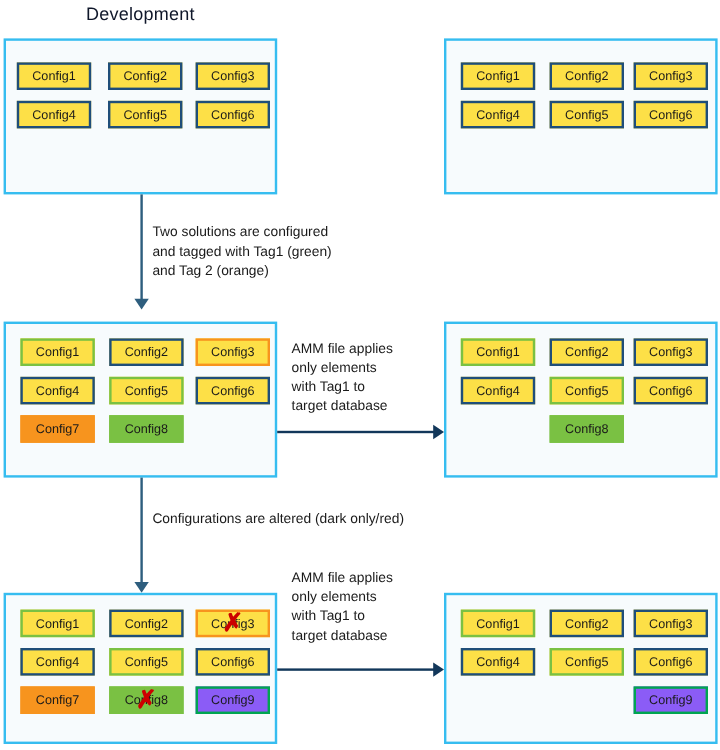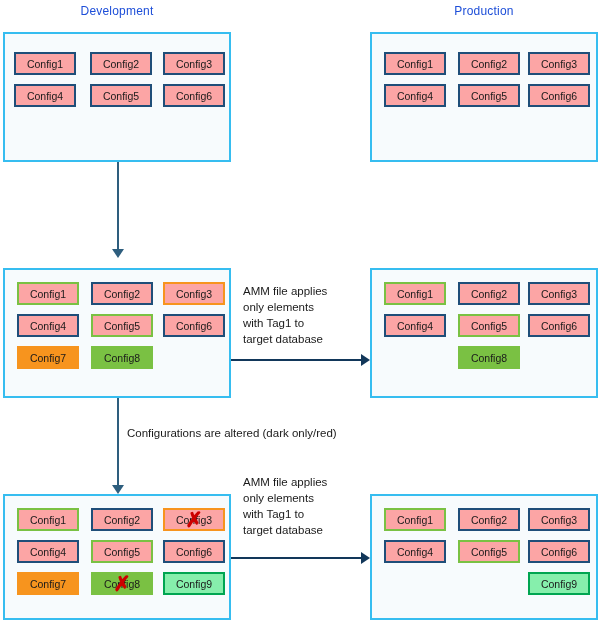--- a/index.html
+++ b/index.html
@@ -9,22 +9,22 @@
     font-family:"Liberation Sans", sans-serif;
     position:relative;
     overflow:hidden;
     color:#1a1a1a;
   }
   .stage{position:absolute;left:0;top:0;width:600px;height:625px;}
 
   
   .col-title{
     position:absolute;
-    font-size:12px;
-    color:#1d4ed8;
+    font-size:15px;
+    color:#0f172a;
     text-align:center;
     white-space:nowrap;
     letter-spacing:.2px;
   }
   #title-dev{left:3px;top:4px;width:228px;}
   #title-prod{left:370px;top:4px;width:228px;}
 
   
   .panel{
     position:absolute;
@@ -35,29 +35,29 @@
 
   
   .cfg{
     position:absolute;
     box-sizing:border-box;
     width:62px;height:23px;
     line-height:20px;
     text-align:center;
     font-size:10.5px;
     color:#1a1a1a;
-    background:#fca5a5;
+    background:#fde047;
     border:2px solid #1f4e79;
     white-space:nowrap;
   }
   .cfg.green-border{border-color:#7ac143;}
   .cfg.orange-border{border-color:#f7941e;}
   .cfg.orange-fill{background:#f7941e;border-color:#f7941e;}
   .cfg.green-fill{background:#7ac143;border-color:#7ac143;}
-  .cfg.darkgreen-fill{background:#86efac;border-color:#00a551;}
+  .cfg.darkgreen-fill{background:#8b5cf6;border-color:#00a551;}
 
   
   .xmark{
     position:absolute;
     left:50%;top:50%;
     transform:translate(-50%,-52%);
     font-size:21px;
     font-weight:bold;
     color:#cc0000;
     line-height:1;
@@ -91,21 +91,20 @@
     border-bottom:6px solid transparent;
     border-left:9px solid #12375a;
   }
 </style>
 </head>
 <body>
 
 <div class="stage">
 
   <div class="col-title" id="title-dev">Development</div>
-  <div class="col-title" id="title-prod">Production</div>
 
   <div class="panel" style="left:3px;top:32px;width:228px;height:130px;">
     <div class="cfg" style="left:9px;top:18px;">Config1</div>
     <div class="cfg" style="left:85px;top:18px;">Config2</div>
     <div class="cfg" style="left:158px;top:18px;">Config3</div>
     <div class="cfg" style="left:9px;top:50px;">Config4</div>
     <div class="cfg" style="left:85px;top:50px;">Config5</div>
     <div class="cfg" style="left:158px;top:50px;">Config6</div>
   </div>
 
@@ -114,20 +113,23 @@
     <div class="cfg" style="left:86px;top:18px;">Config2</div>
     <div class="cfg" style="left:156px;top:18px;">Config3</div>
     <div class="cfg" style="left:12px;top:50px;">Config4</div>
     <div class="cfg" style="left:86px;top:50px;">Config5</div>
     <div class="cfg" style="left:156px;top:50px;">Config6</div>
   </div>
 
   <div class="vline" style="left:117px;top:162px;height:88px;"></div>
   <div class="arrow-down" style="left:112px;top:249px;"></div>
 
+  <div class="caption" style="left:127px;top:186px;width:230px;">Two solutions are configured
+and tagged with Tag1 (green)
+and Tag 2 (orange)</div>
 
   <div class="panel" style="left:3px;top:268px;width:228px;height:130px;">
     <div class="cfg green-border" style="left:12px;top:12px;">Config1</div>
     <div class="cfg" style="left:86px;top:12px;">Config2</div>
     <div class="cfg orange-border" style="left:158px;top:12px;">Config3</div>
     <div class="cfg" style="left:12px;top:44px;">Config4</div>
     <div class="cfg green-border" style="left:86px;top:44px;">Config5</div>
     <div class="cfg" style="left:158px;top:44px;">Config6</div>
     <div class="cfg orange-fill" style="left:12px;top:76px;">Config7</div>
     <div class="cfg green-fill" style="left:86px;top:76px;">Config8</div>

